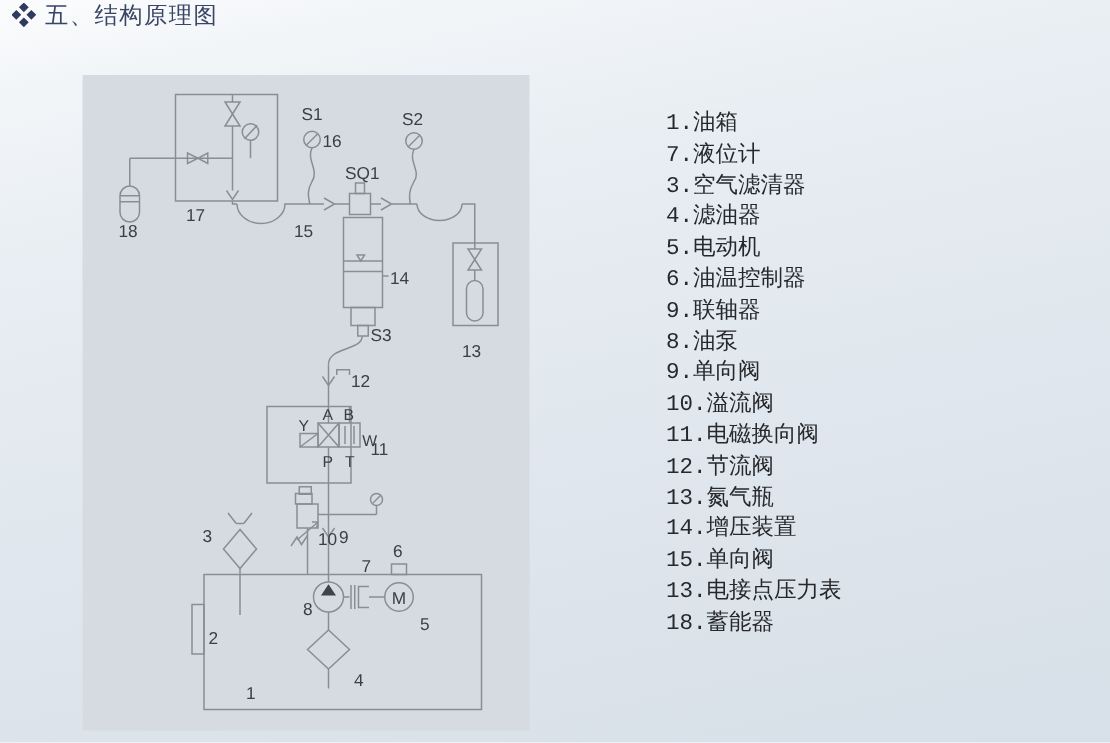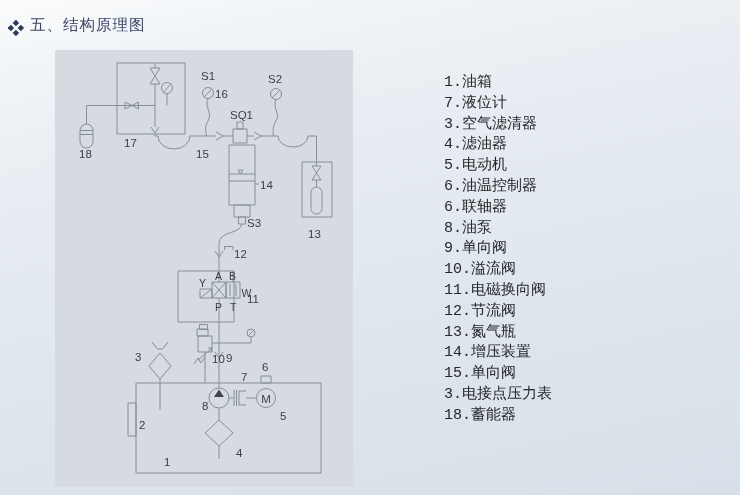--- a/index.html
+++ b/index.html
@@ -1,21 +1,21 @@
 <!DOCTYPE html>
 <html><head>
 <meta charset="utf-8">
 <style>
   html,body{margin:0;padding:0;}
   body{
     width:740px;height:495px;position:relative;overflow:hidden;
     font-family:"Liberation Sans","DejaVu Sans",sans-serif;
     background:linear-gradient(168deg,#fbfcfd 0%,#f2f5f8 10%,#e7edf2 30%,#dfe6ed 62%,#d7dfe8 100%);
   }
-  .header{position:absolute;left:0;top:0;width:676px;height:36px;display:flex;align-items:flex-end;}
+  .header{position:absolute;left:0;top:0;width:676px;height:36px;display:flex;align-items:flex-start;}
   .bullet{width:16px;height:16px;margin-left:8px;margin-top:2px;flex:0 0 auto;}
   .title{margin-left:6px;font-size:15.5px;letter-spacing:1px;color:#3a4565;font-weight:500;}
   .panel{position:absolute;left:55px;top:50px;width:298px;height:437px;background:#d5dbe1;}
   .legend{position:absolute;left:444px;top:73px;list-style:none;margin:0;padding:0;}
   .legend li{height:20.8px;line-height:20.8px;font-size:15px;color:#26282b;white-space:nowrap;font-family:Liberation Mono, monospace;}
   svg.schematic{position:absolute;left:0;top:0;}
   .schematic *{vector-effect:non-scaling-stroke;}
   .ln{stroke:#878e96;stroke-width:1;fill:none;}
   .lbl{fill:#3a3e45;font-size:11.5px;}
   .port{fill:#3a3e45;font-size:10.5px;}
@@ -206,24 +206,24 @@
   </g>
 </svg>
 
 <ul class="legend">
   <li>1.油箱</li>
   <li>7.液位计</li>
   <li>3.空气滤清器</li>
   <li>4.滤油器</li>
   <li>5.电动机</li>
   <li>6.油温控制器</li>
-  <li>6.联轴器</li>
+  <li>9.联轴器</li>
   <li>8.油泵</li>
   <li>9.单向阀</li>
   <li>10.溢流阀</li>
   <li>11.电磁换向阀</li>
   <li>12.节流阀</li>
   <li>13.氮气瓶</li>
   <li>14.增压装置</li>
   <li>15.单向阀</li>
-  <li>3.电接点压力表</li>
+  <li>13.电接点压力表</li>
   <li>18.蓄能器</li>
 </ul>
 
 </body></html>

